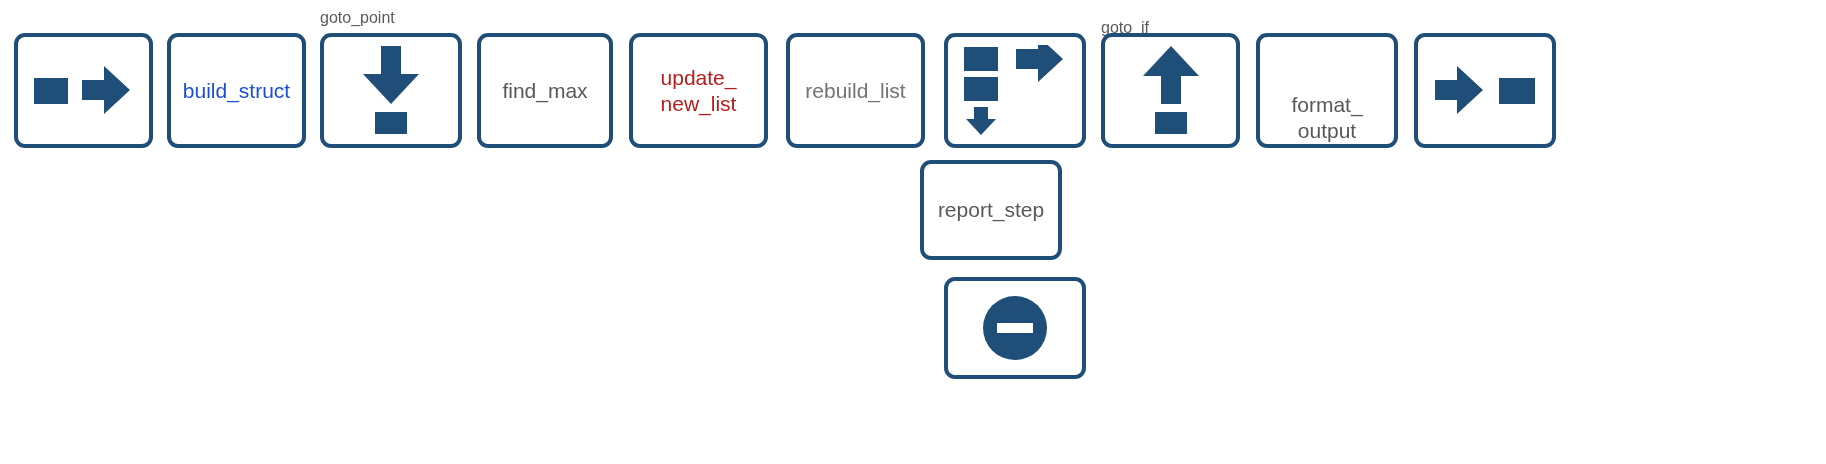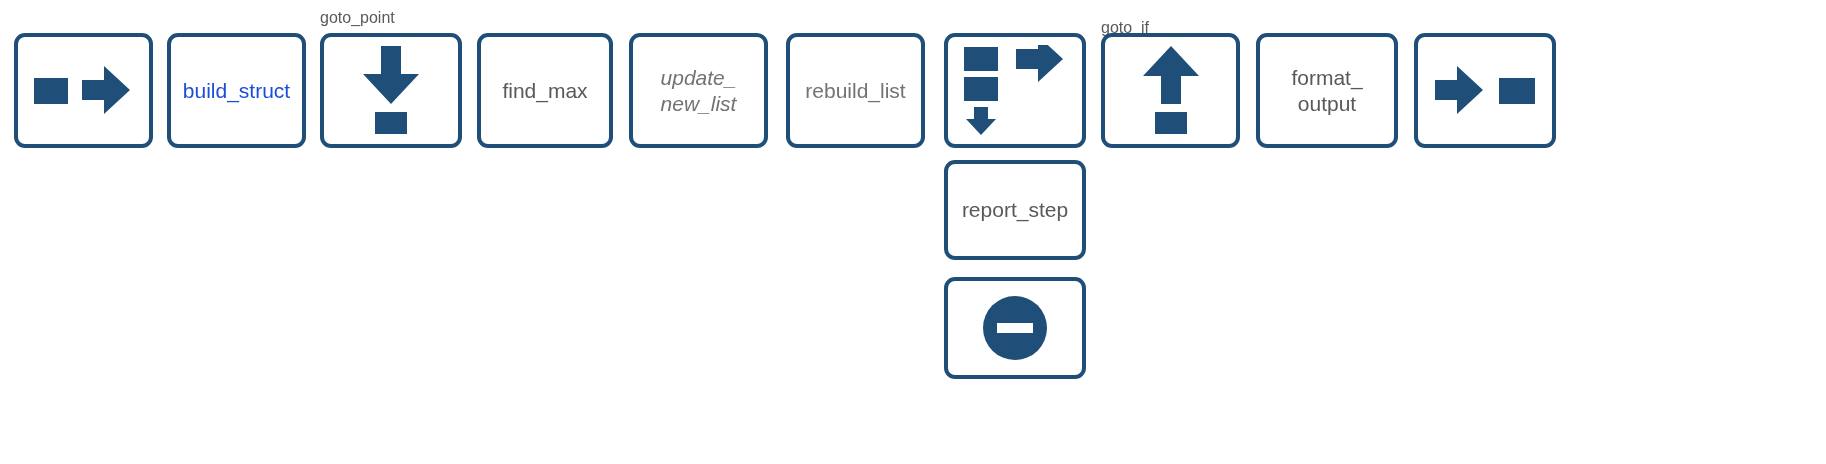--- a/index.html
+++ b/index.html
@@ -80,21 +80,21 @@
         <svg width="72" height="90" viewBox="0 0 72 90" fill="#1f4e79">
           <path d="M26 0 h20 v28 h18 l-28 30 -28 -30 h18 z"></path>
           <rect x="20" y="66" width="32" height="22"></rect>
         </svg>
       </span>
     </div>
     <div class="node" style="--accent: #1f4e79; left: 477px; top: 33px; width: 136px; height: 115px;">
       <span class="node-label" style="color: rgb(89, 89, 89); text-align: center;">find_max</span>
     </div>
     <div class="node" style="--accent: #1f4e79; left: 629px; top: 33px; width: 139px; height: 115px;">
-      <span class="node-label" style="color: #737373; font-style: italic;">update_
+      <span class="node-label" style="color: #b91c1c;">update_
 new_list</span>
     </div>
     <div class="node" style="--accent: #1f4e79; left: 786px; top: 33px; width: 139px; height: 115px;">
       <span class="node-label" style="color: #737373;">rebuild_list</span>
     </div>
     <div class="node" style="--accent: #1f4e79; left: 944px; top: 33px; width: 142px; height: 115px;">
       <span class="icon-wrap">
         <svg width="102" height="92" viewBox="0 0 102 92" fill="#1f4e79">
           <rect x="0" y="2" width="34" height="24"></rect>
           <rect x="0" y="32" width="34" height="24"></rect>
@@ -105,33 +105,33 @@
     </div>
     <div class="ext-label" style="left: 1101px; top: 16px; width: 139px;">goto_if</div>
     <div class="node" style="--accent: #1f4e79; left: 1101px; top: 33px; width: 139px; height: 115px;">
       <span class="icon-wrap">
         <svg width="72" height="90" viewBox="0 0 72 90" fill="#1f4e79">
           <path d="M36 0 l28 30 h-18 v28 h-20 v-28 h-18 z"></path>
           <rect x="20" y="66" width="32" height="22"></rect>
         </svg>
       </span>
     </div>
-    <div class="node" style="--accent: #1f4e79; left: 1256px; top: 33px; width: 142px; height: 115px;">
+    <div class="node" style="--accent: #1f4e79; left: 1256px; top: 33px; width: 142px; height: 115px; align-items: flex-end;">
       <span class="node-label" style="color: rgb(89, 89, 89);">format_
 output</span>
     </div>
     <div class="node" style="--accent: #1f4e79; left: 1414px; top: 33px; width: 142px; height: 115px;">
       <span class="icon-wrap">
         <svg width="100" height="70" viewBox="0 0 100 70" fill="#1f4e79">
           <path d="M0 24 h22 v-14 l26 24 -26 24 v-14 h-22 z"></path>
           <rect x="64" y="22" width="36" height="26"></rect>
         </svg>
       </span>
     </div>
-    <div class="node" style="--accent: #1f4e79; left: 944px; top: 160px; width: 142px; height: 100px;">
+    <div class="node" style="--accent: #1f4e79; left: 920px; top: 160px; width: 142px; height: 100px;">
       <span class="node-label" style="color: rgb(89, 89, 89);">report_step</span>
     </div>
     <div class="node" style="--accent: #1f4e79; left: 944px; top: 277px; width: 142px; height: 102px;">
       <span class="icon-wrap">
         <svg width="64" height="64" viewBox="0 0 64 64" fill="#1f4e79">
           <circle cx="32" cy="32" r="32"></circle>
           <rect x="14" y="27" width="36" height="10" fill="#ffffff"></rect>
         </svg>
       </span>
     </div>

